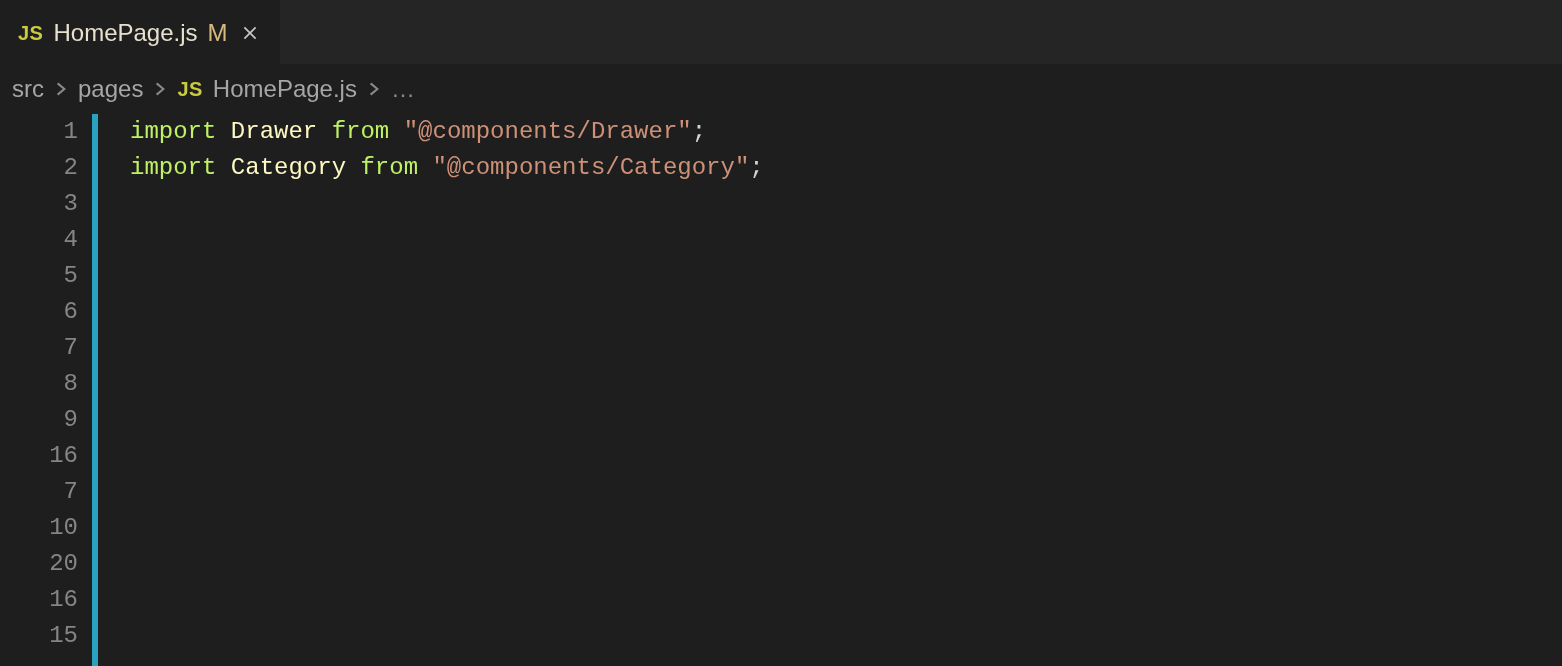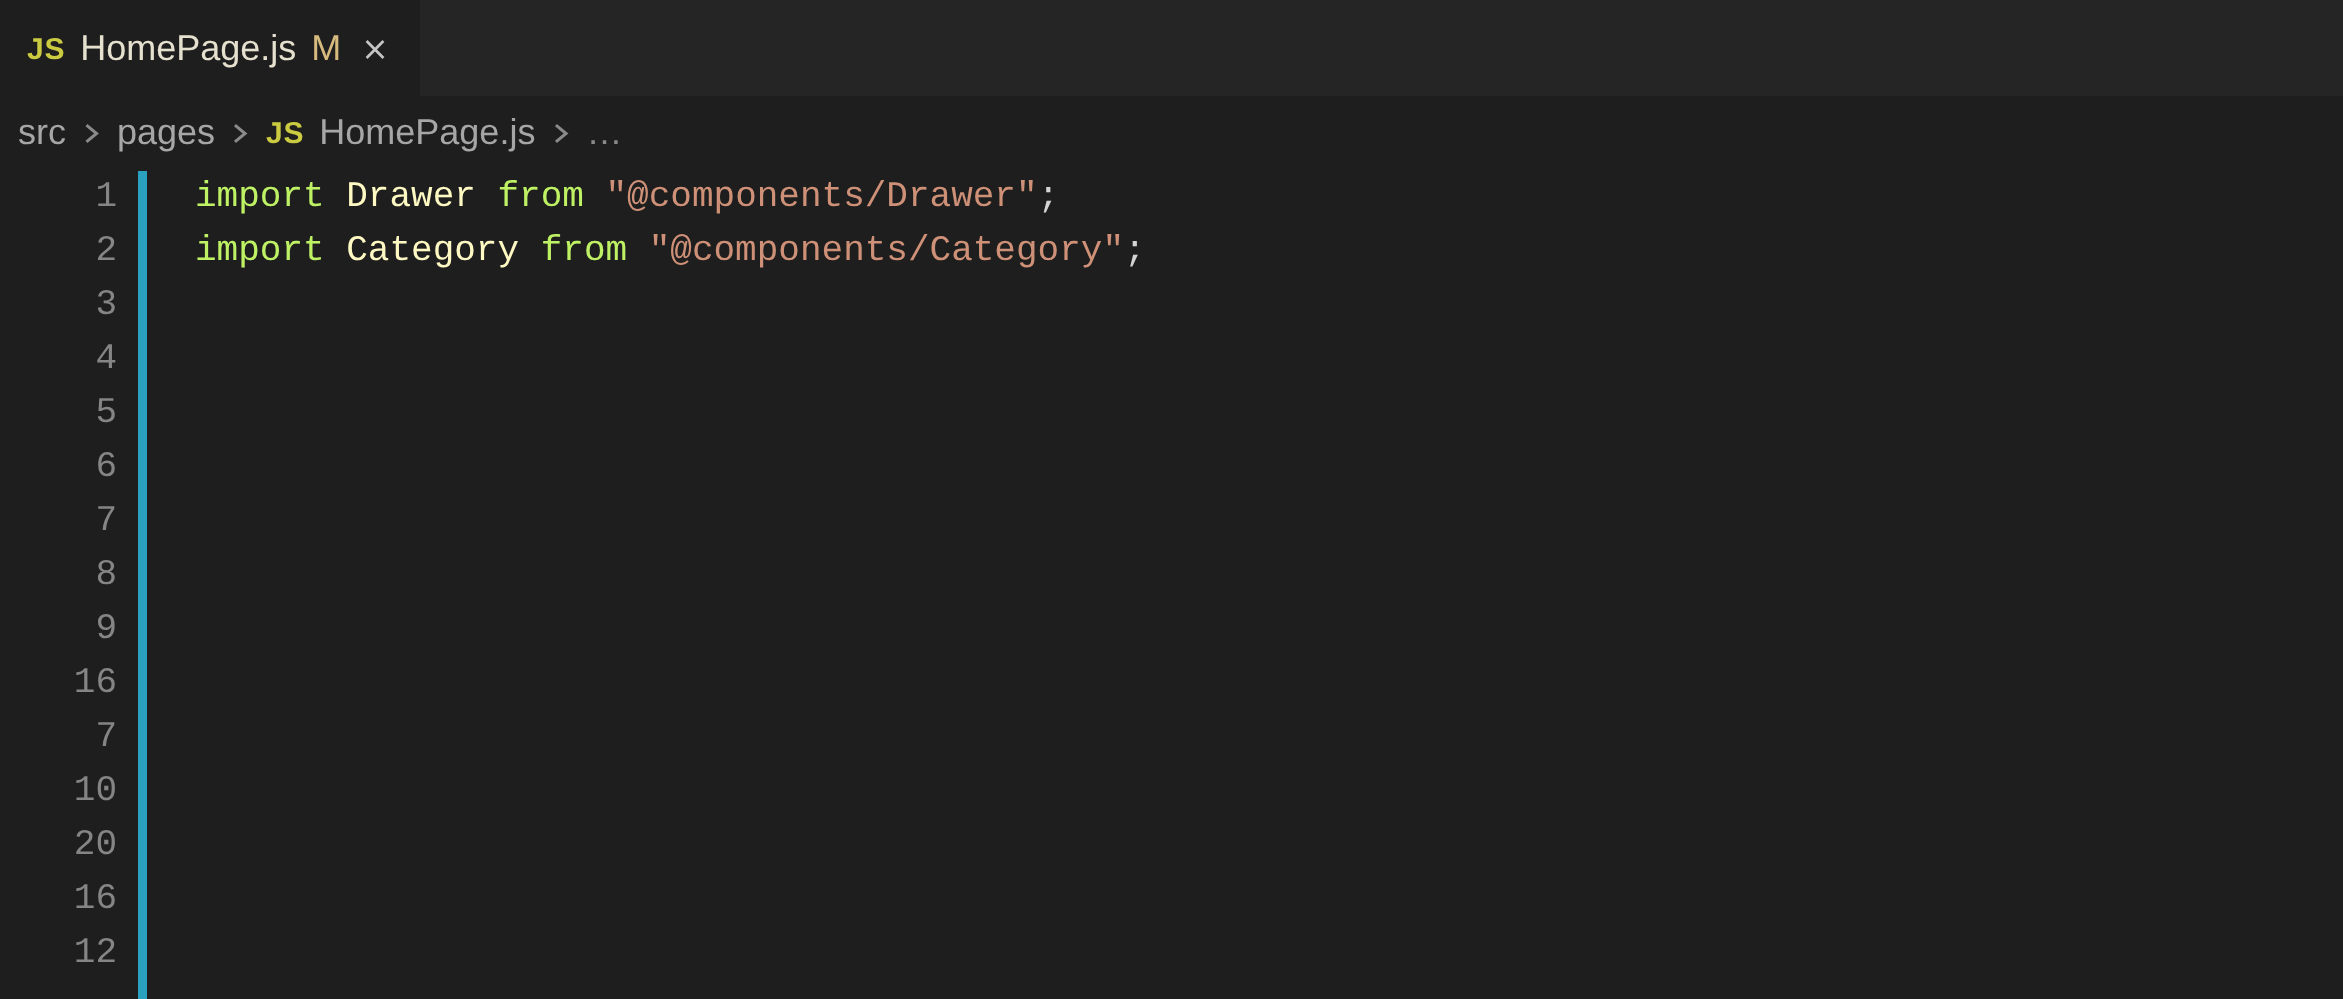--- a/index.html
+++ b/index.html
@@ -166,17 +166,17 @@
       <div class="ln">5</div>
       <div class="ln">6</div>
       <div class="ln">7</div>
       <div class="ln">8</div>
       <div class="ln">9</div>
       <div class="ln">16</div>
       <div class="ln">7</div>
       <div class="ln">10</div>
       <div class="ln">20</div>
       <div class="ln">16</div>
-      <div class="ln">12</div>
+      <div class="ln">15</div>
     </div>
   <div class="line-indicator" style="background: rgb(42, 161, 191);"></div>
   <div class="code" id="code"><div><span class="tok-keyword">import </span><span class="tok-ident">Drawer</span><span class="tok-keyword"> from </span><span class="tok-string">"@components/Drawer"</span><span class="tok-punc">;</span></div><div><span class="tok-keyword">import </span><span class="tok-ident">Category</span><span class="tok-keyword"> from </span><span class="tok-string">"@components/Category"</span><span class="tok-punc">;</span></div><div>&nbsp;</div><div>&nbsp;</div><div>&nbsp;</div><div>&nbsp;</div><div>&nbsp;</div><div>&nbsp;</div><div>&nbsp;</div><div>&nbsp;</div><div>&nbsp;</div><div>&nbsp;</div><div>&nbsp;</div><div>&nbsp;</div><div>&nbsp;</div></div>
 </div>
 
 </body></html>

